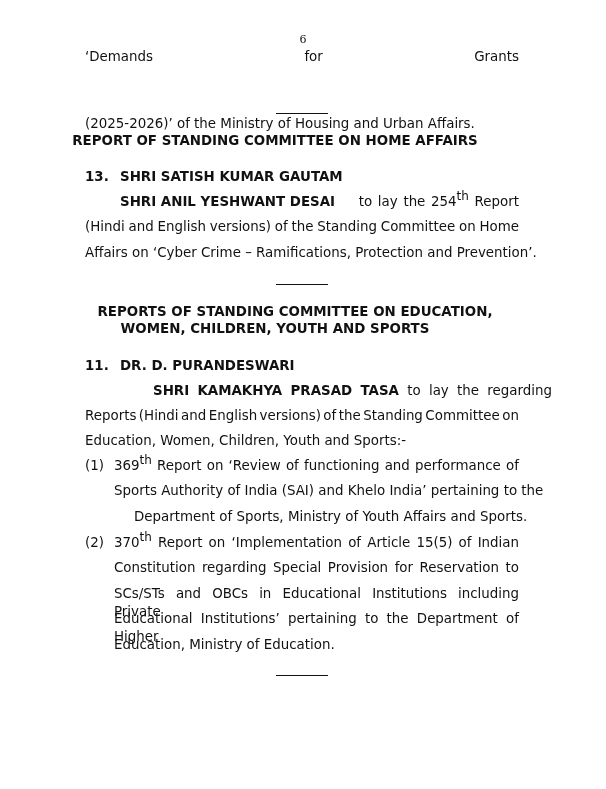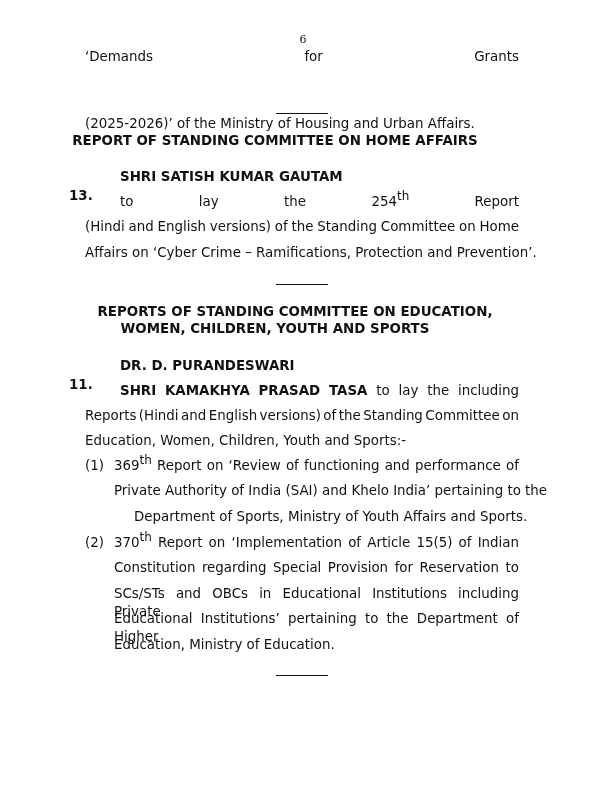--- a/index.html
+++ b/index.html
@@ -9,21 +9,21 @@
               font-family: "DejaVu Serif", serif; font-size: 11px; }
   .line { position: absolute; left: 85px; width: 434px; font-size: 13.4px; line-height: 18px;
           white-space: nowrap; }
   .justify { display: flex; justify-content: space-between; }
   .indent2 { left: 120px; width: 399px; }
   .b { font-weight: bold; }
   .rule { position: absolute; left: 276px; width: 52px; border-top: 1px solid #111; height: 0; }
   .heading { position: absolute; left: 0; width: 550px; text-align: center; font-weight: bold;
              font-size: 13.4px; line-height: 18px; }
   sup { font-size: 12px; vertical-align: 6px; line-height: 0; }
-  .num { position: absolute; left: 69px; font-weight: bold; font-size: 13.4px; line-height: 18px; margin-top: 19px; }
+  .num { position: absolute; left: 85px; font-weight: bold; font-size: 13.4px; line-height: 18px; }
   .lbl { position: absolute; left: 85px; font-size: 13.4px; line-height: 18px; }
 </style>
 </head>
 <body>
 
 <div class="page-num">6</div>
 
 <div class="line justify" style="top:48px;">
   <span>‘Demands</span>
   <span>for</span>
@@ -32,20 +32,21 @@
 <div class="line" style="top:73px;margin-top:42px;">(2025-2026)’ of the Ministry of Housing and Urban Affairs.</div>
 
 <div class="rule" style="top:113px;"></div>
 
 <div class="heading" style="top:132px;">REPORT OF STANDING COMMITTEE ON HOME AFFAIRS</div>
 
 <div class="num" style="top:168px;">13.</div>
 <div class="line indent2 b" style="top:168px;">SHRI SATISH KUMAR GAUTAM</div>
 
 <div class="line indent2" style="top:193px; display:flex; justify-content:space-between;">
+  <span class="b" style="margin-right:18px;">SHRI ANIL YESHWANT DESAI</span>
   <span>to</span>
   <span>lay</span>
   <span>the</span>
   <span><span>254</span><sup>th</sup></span>
   <span>Report</span>
 </div>
 <div class="line justify" style="top:218px;">
   <span>(Hindi</span>
   <span>and</span>
   <span>English</span>
@@ -60,29 +61,29 @@
 <div class="line" style="top:244px;">Affairs on ‘Cyber Crime – Ramifications, Protection and Prevention’.</div>
 
 <div class="rule" style="top:284px;"></div>
 
 <div class="heading" style="top:303px;padding-left:20px;">REPORTS OF STANDING COMMITTEE ON EDUCATION,</div>
 <div class="heading" style="top:320px;">WOMEN, CHILDREN, YOUTH AND SPORTS</div>
 
 <div class="num" style="top:357px;">11.</div>
 <div class="line indent2 b" style="top:357px;">DR. D. PURANDESWARI</div>
 
-<div class="line indent2 justify" style="top:382px;">
+<div class="line indent2 justify" style="top:382px;margin-left:33px;">
   <span class="b">SHRI</span>
   <span class="b">KAMAKHYA</span>
   <span class="b">PRASAD</span>
   <span class="b">TASA</span>
   <span>to</span>
   <span>lay</span>
   <span>the</span>
-  <span>including</span>
+  <span>regarding</span>
 </div>
 <div class="line justify" style="top:407px;">
   <span>Reports</span>
   <span>(Hindi</span>
   <span>and</span>
   <span>English</span>
   <span>versions)</span>
   <span>of</span>
   <span>the</span>
   <span>Standing</span>
@@ -96,21 +97,21 @@
   <span><span>369</span><sup>th</sup></span>
   <span>Report</span>
   <span>on</span>
   <span>‘Review</span>
   <span>of</span>
   <span>functioning</span>
   <span>and</span>
   <span>performance</span>
   <span>of</span>
 </div>
-<div class="line" style="left:114px; top:482px;">Private Authority of India (SAI) and Khelo India’ pertaining to the</div>
+<div class="line" style="left:114px; top:482px;">Sports Authority of India (SAI) and Khelo India’ pertaining to the</div>
 <div class="line" style="left:114px; top:508px;margin-left:20px;">Department of Sports, Ministry of Youth Affairs and Sports.</div>
 
 <div class="lbl" style="top:534px;">(2)</div>
 <div class="line justify" style="left:114px; width:405px; top:534px;">
   <span><span>370</span><sup>th</sup></span>
   <span>Report</span>
   <span>on</span>
   <span>‘Implementation</span>
   <span>of</span>
   <span>Article</span>

